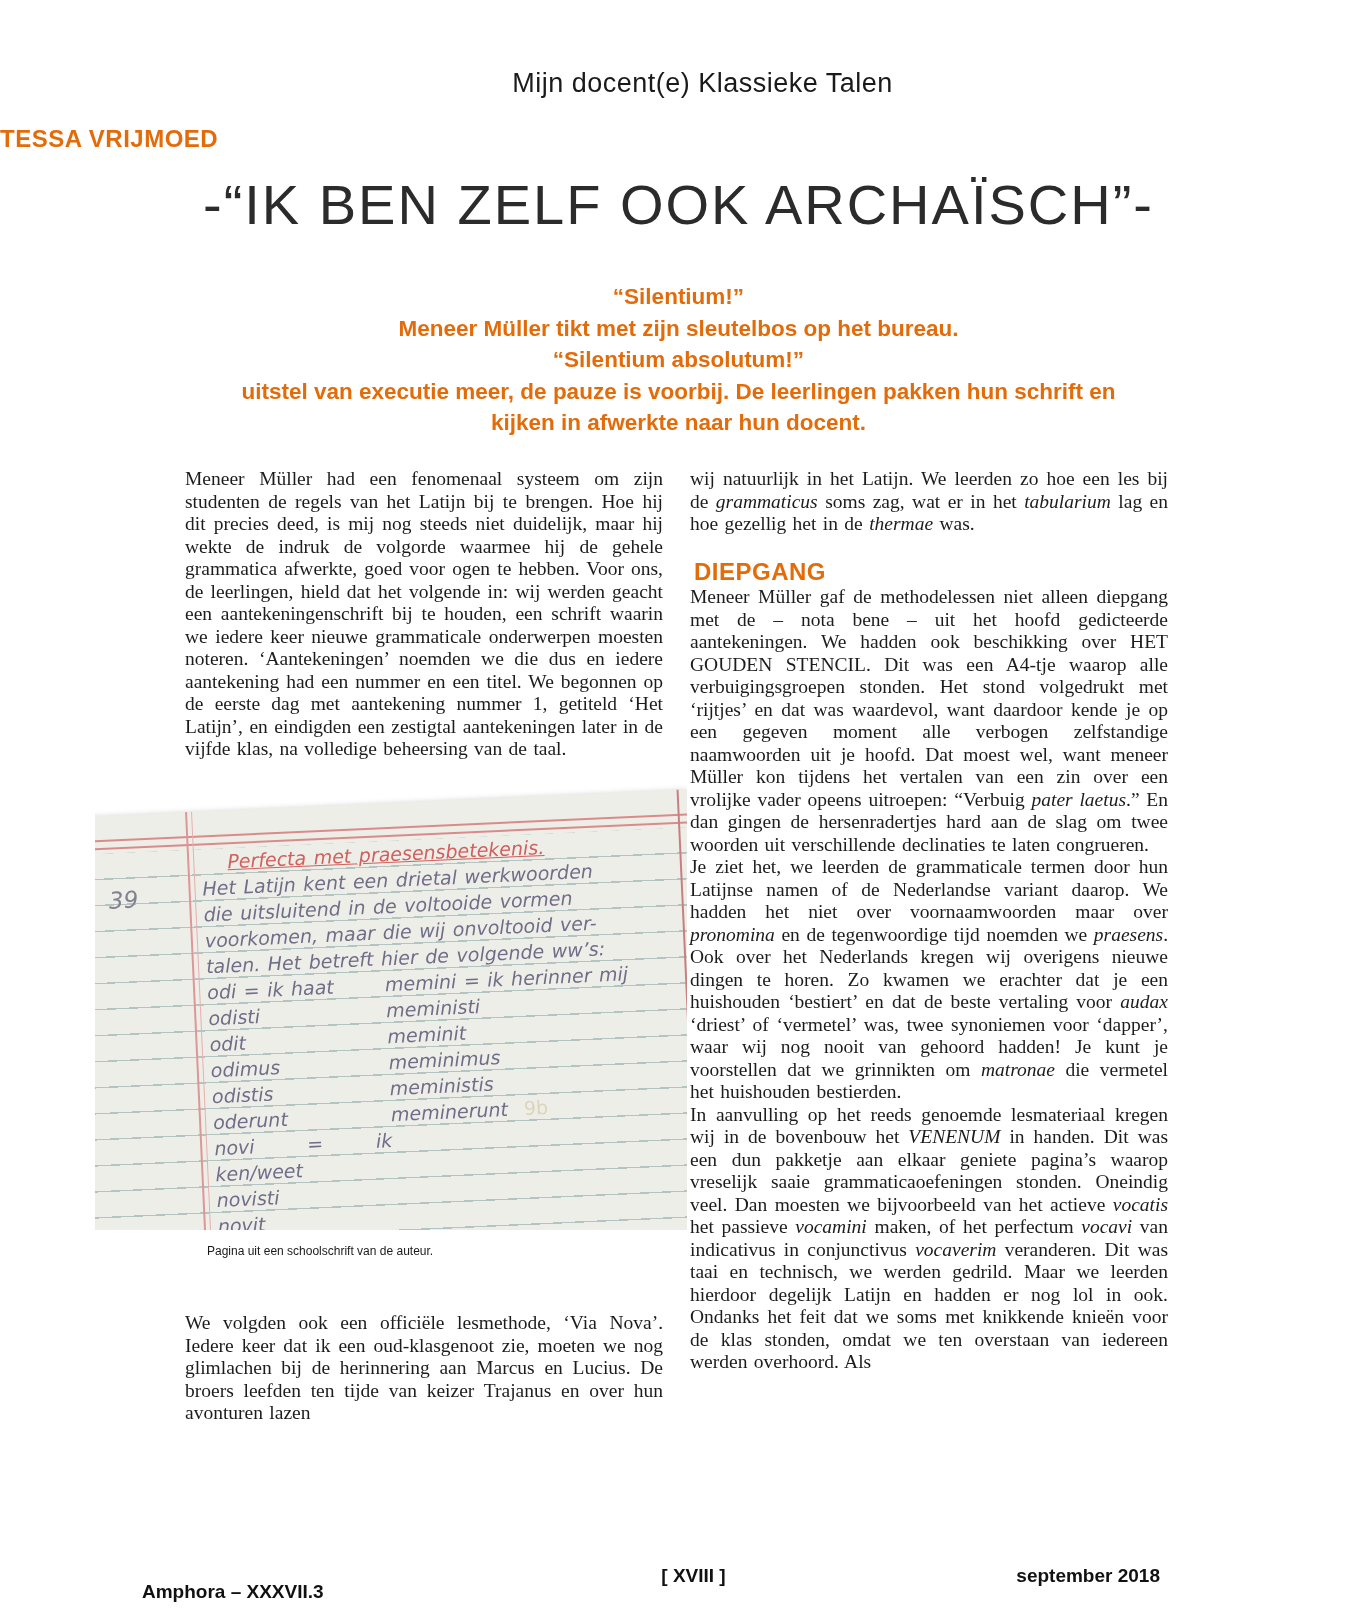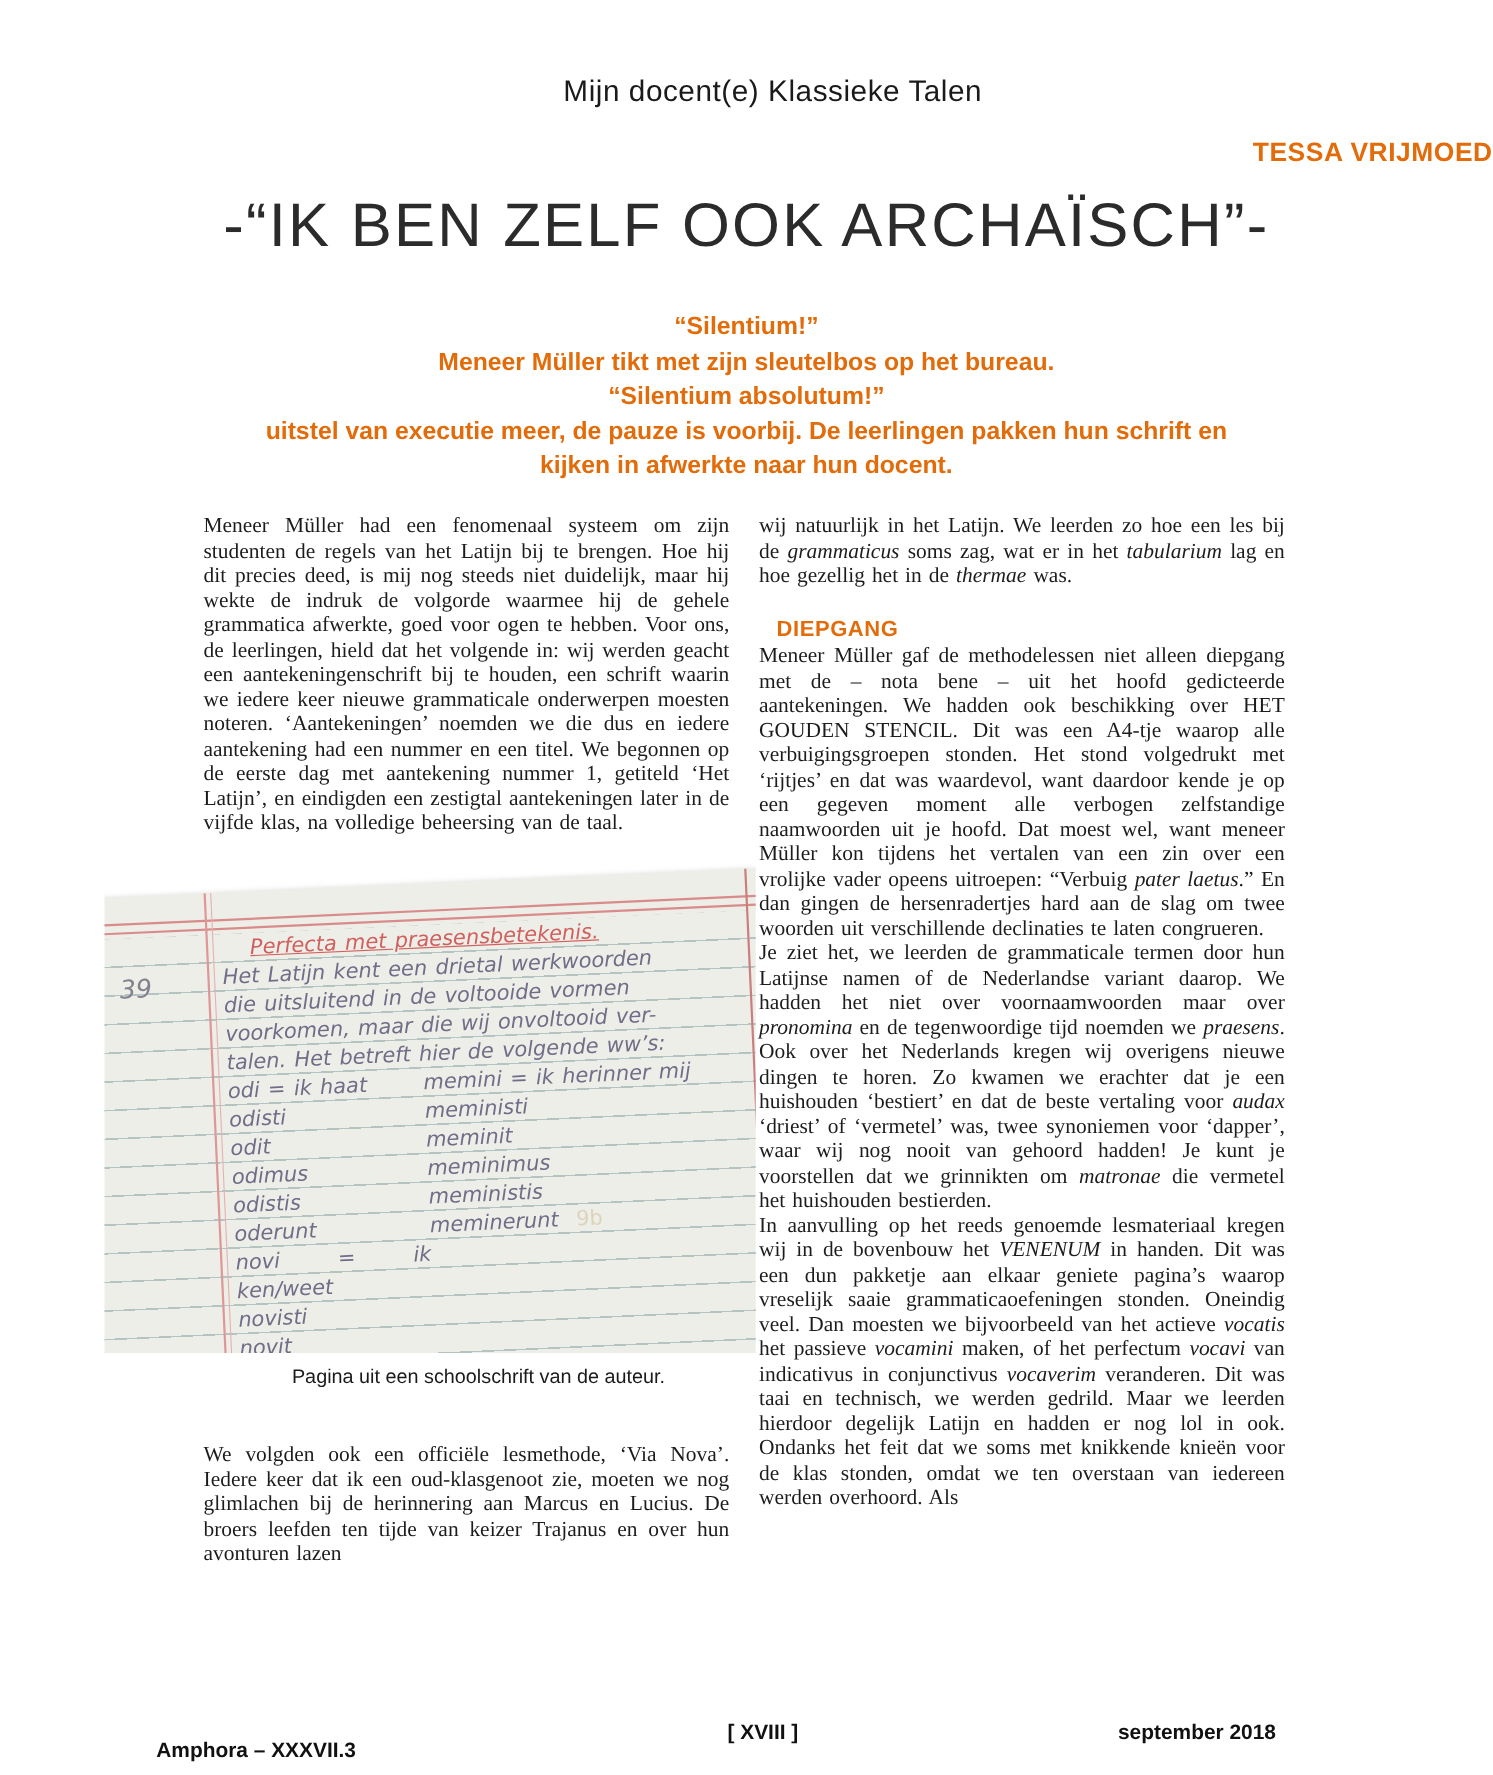--- a/index.html
+++ b/index.html
@@ -7,21 +7,21 @@
     width:1357px;height:1614px;position:relative;background:#ffffff;
     font-family:"Liberation Serif", serif;color:#1c1c1c;overflow:hidden;
   }
   
   .kicker{
     position:absolute;top:68px;left:0;width:100%;text-align:center;
     font-family:"Liberation Sans", sans-serif;font-size:27px;font-weight:400;
     letter-spacing:0.5px;color:#1a1a1a;padding-left:24px;
   }
   .author{
-    position:absolute;top:125px;left:0;width:100%;text-align:right;
+    position:absolute;top:125px;left:0;width:100%;text-align:left;
     font-family:"Liberation Sans", sans-serif;font-size:24px;font-weight:700;
     letter-spacing:0.5px;
   }
   .big-title{
     position:absolute;top:172px;left:0;width:100%;text-align:center;
     font-family:"Liberation Sans", sans-serif;font-size:56px;font-weight:300;
     letter-spacing:2px;color:#2b2b2b;white-space:nowrap;
   }
   
   .intro{
@@ -33,22 +33,22 @@
   
   .col{
     position:absolute;top:468px;width:478px;
     font-size:19.5px;line-height:22.5px;text-align:justify;word-spacing:1.5px;
   }
   .col-left{left:185px;}
   .col-right{left:690px;}
   .col p{margin:0;}
   .col .runs i{font-style:italic;}
   .section-heading{
-    font-family:"Liberation Sans", sans-serif;font-weight:700;font-size:20px;
-    letter-spacing:0.5px;margin:25px 0 3px 16px;text-align:left;
+    font-family:"Liberation Sans", sans-serif;font-weight:700;font-size:24px;
+    letter-spacing:0.5px;margin:25px 0 3px 4px;text-align:left;
   }
   
   .photo{
     position:relative;width:592px;height:455px;margin:14px 0 0 -90px;
     overflow:hidden;background:#ffffff;
   }
   .sheet{
     position:absolute;left:-12px;top:28px;width:618px;height:448px;
     background:#edeee8;
     transform:rotate(-2.6deg);
@@ -81,22 +81,22 @@
     font-family:"DejaVu Sans", sans-serif;font-style:italic;
     font-size:19px;line-height:26px;color:#716d88;
   }
   .hw-title{
     color:#d05f5d;text-decoration:underline;margin-left:26px;
   }
   .verb-row{display:flex;}
   .verb-left{width:178px;flex:none;}
   .verb-note{opacity:0.3;color:#b49a54;margin-left:16px;font-style:normal;}
   .caption{
-    font-family:"Liberation Sans", sans-serif;font-size:18px;color:#1a1a1a;
-    margin:10px 0 0 22px;text-align:center;word-spacing:normal;
+    font-family:"Liberation Sans", sans-serif;font-size:12px;color:#1a1a1a;
+    margin:10px 0 0 22px;text-align:left;word-spacing:normal;
   }
   .after-figure{margin-top:50px !important;}
   
   .footer{
     position:absolute;top:1565px;left:0;width:100%;
     font-family:"Liberation Sans", sans-serif;font-weight:700;font-size:19px;color:#111;
   }
   .footer-left{position:absolute;left:142px;top:0;margin-top:16px;}
   .footer-center{position:absolute;left:15px;width:100%;text-align:center;top:0;}
   .footer-right{position:absolute;right:197px;top:0;}

